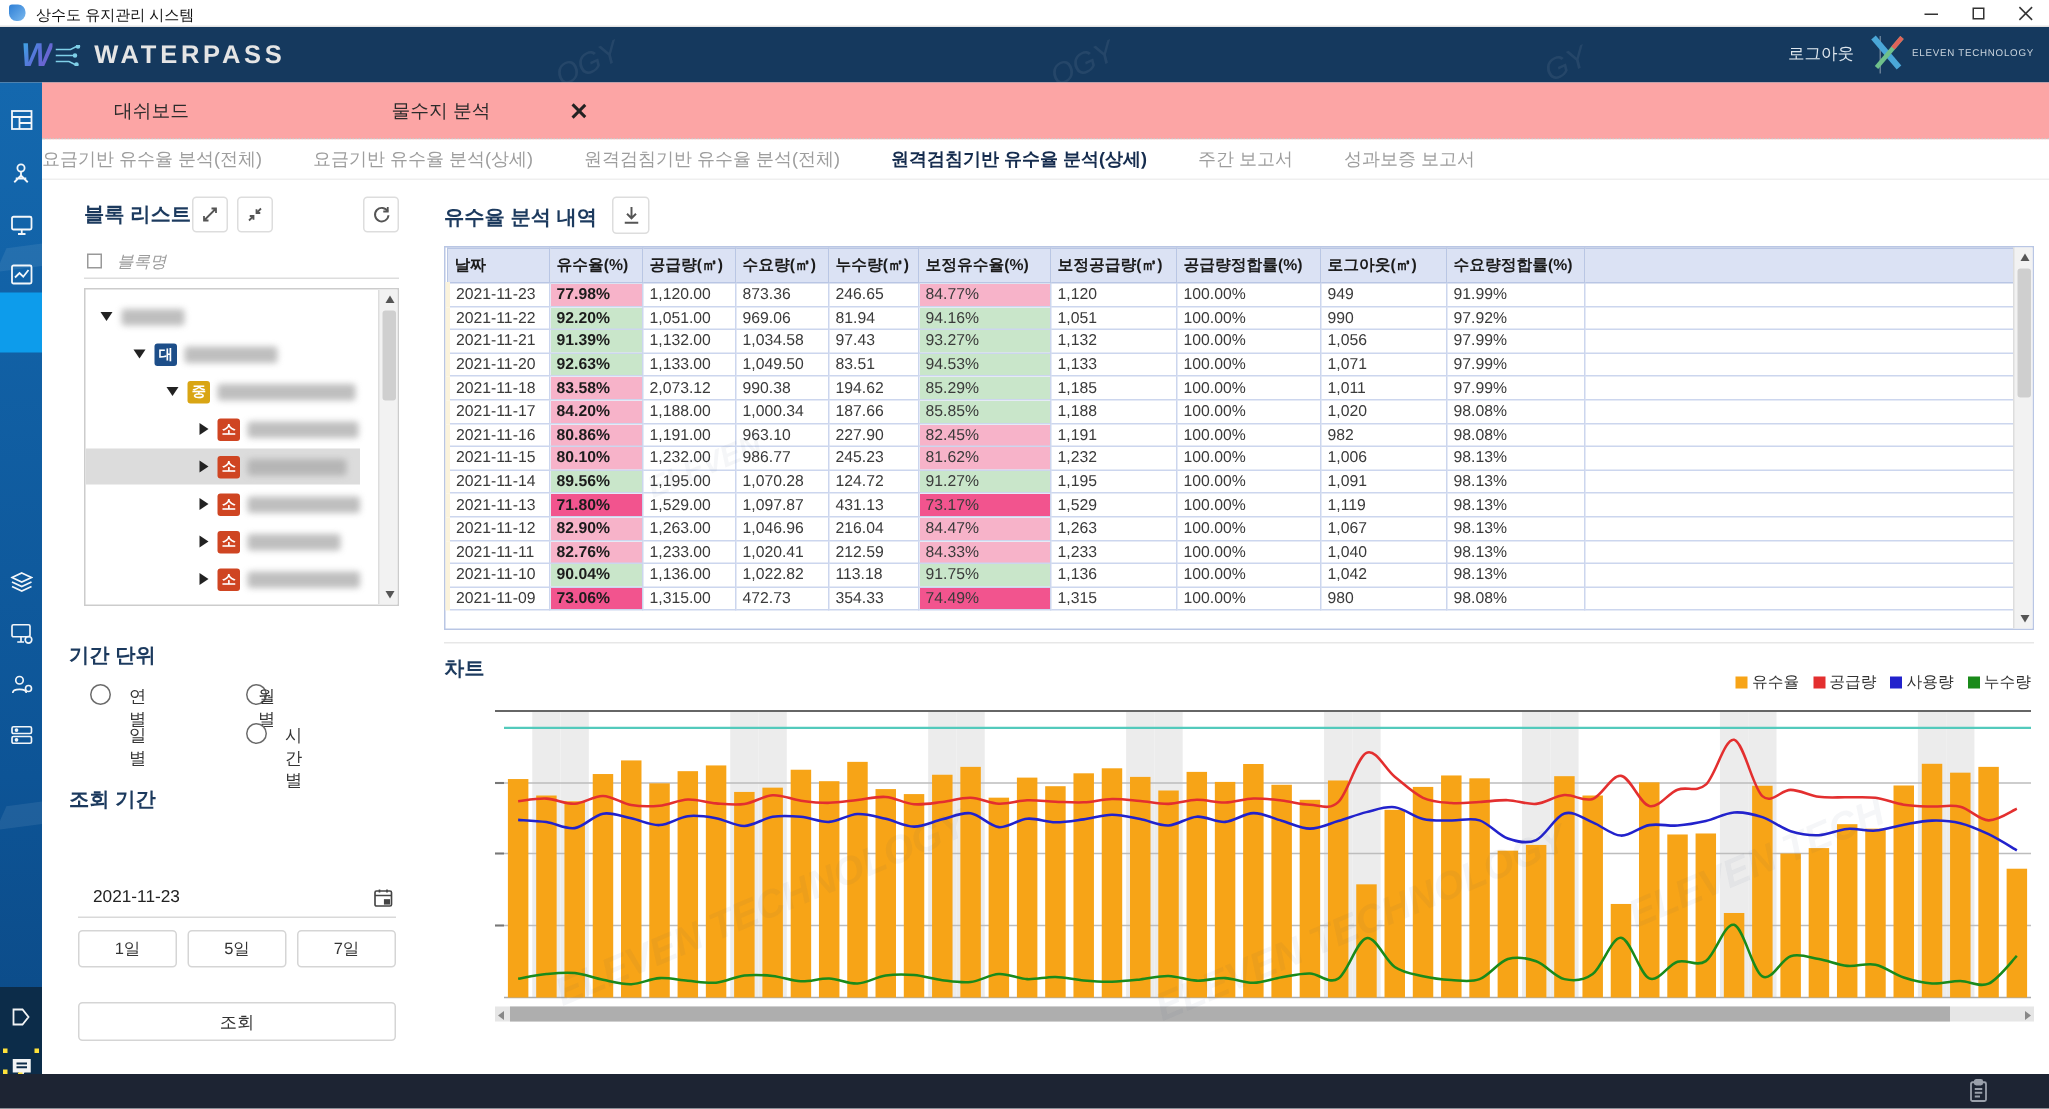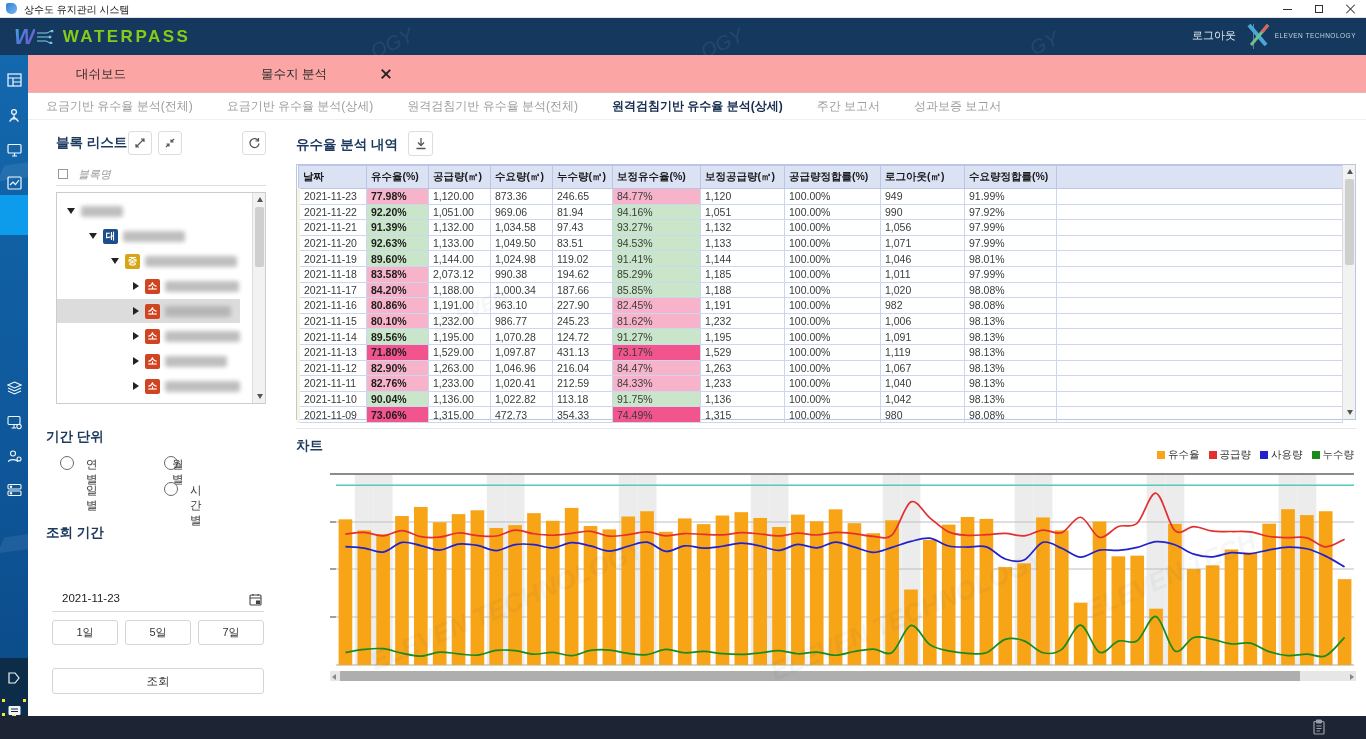--- a/index.html
+++ b/index.html
@@ -13,41 +13,41 @@
   #btn-min .g{ width:9px; height:1px; background:#333; }
   #btn-max .g{ width:8px; height:8px; border:1px solid #333; }
   #btn-close .g{ position:relative; width:10px; height:10px; }
   #btn-close .g::before,#btn-close .g::after{ content:""; position:absolute; left:4px; top:-1px; width:1px; height:12px; background:#333; }
   #btn-close .g::before{ transform:rotate(45deg);} #btn-close .g::after{ transform:rotate(-45deg);}
   
   #appheader { position:absolute; left:0; top:18px; width:1366px; height:37px; background:#15395e; overflow:hidden; }
   #brand { position:absolute; left:14px; top:6px; display:flex; align-items:center; }
   #brand-w { font-size:22px; font-weight:bold; font-style:italic; background:linear-gradient(120deg,#35b5e8,#5a6fd8,#7f58c8); -webkit-background-clip:text; background-clip:text; color:transparent; }
   #brand-circuit { margin-left:2px; margin-right:8px; }
-  #brand-name { color:#84cc16; font-size:17px; font-weight:bold; letter-spacing:2.5px; }
+  #brand-name { color:#e5e5e5; font-size:17px; font-weight:bold; letter-spacing:2.5px; }
   #logout { position:absolute; right:130px; top:10px; color:#dfe7ee; font-size:11px; cursor:pointer; }
   #hdr-divider { position:absolute; right:112px; top:6px; width:1px; height:25px; background:rgba(255,255,255,.35); }
   #company { position:absolute; right:10px; top:5px; display:flex; align-items:center; }
   #company-name { color:#c8d3dd; font-size:6.5px; letter-spacing:.5px; margin-left:3px; }
   .wm { position:absolute; color:rgba(255,255,255,.07); font-size:20px; font-style:italic; transform:rotate(-25deg); }
   .wmd { position:absolute; color:rgba(60,80,110,.05); font-size:26px; font-weight:bold; font-style:italic; transform:rotate(-23deg); pointer-events:none; }
   
   #sidebar { position:absolute; left:0; top:55px; width:28px; height:661px; background:linear-gradient(180deg,#1468ae 0%,#0d5496 70%,#0c4a86 100%); overflow:hidden; }
   .side-ico { position:absolute; left:0; width:28px; height:30px; display:flex; align-items:center; justify-content:center; opacity:.95; }
   #side-active { position:absolute; left:0; top:140px; width:28px; height:40px; background:#0d9ceb; }
   .chev { position:absolute; width:34px; height:16px; background:rgba(255,255,255,.08); transform:skewX(-30deg) rotate(-8deg); }
   #side-bottom { position:absolute; left:0; top:603px; width:28px; height:58px; background:#0c2c49; }
   .ydot { position:absolute; width:3px; height:3px; background:#ffe13a; }
   
   #tabbar { position:absolute; left:28px; top:55px; width:1338px; height:38px; background:#fca5a5; border-bottom:1px dotted #c9c9c9; }
   .tab { position:absolute; top:11px; font-size:12.5px; color:#2b2b2b; cursor:pointer; }
   #tab-close { position:absolute; left:352px; top:13px; width:11px; height:11px; cursor:pointer; }
   #tab-close::before,#tab-close::after{ content:""; position:absolute; left:5px; top:0; width:1.6px; height:12px; background:#222; }
   #tab-close::before{ transform:rotate(45deg);} #tab-close::after{ transform:rotate(-45deg);}
-  #subtabbar { position:absolute; left:28px; top:93px; width:1338px; height:27px; background:#fff; display:flex; align-items:center; gap:34px; padding-left:18px; border-bottom:1px solid #efefef; }
+  #subtabbar { position:absolute; left:28px; top:93px; width:1338px; height:27px; background:#fff; display:flex; align-items:center; gap:34px; border-bottom:1px solid #efefef; }
   .subtab { font-size:12px; color:#9d9d9d; cursor:pointer; white-space:nowrap; }
   .subtab.active { color:#152c4e; font-weight:bold; }
   
   #leftpanel { position:absolute; left:28px; top:120px; width:262px; height:596px; background:#fff; }
   .sec-title { font-size:13.5px; font-weight:bold; color:#1c3a5e; }
   #bl-title { position:absolute; left:28px; top:14px; }
   .sq-btn { position:absolute; width:24px; height:24px; border:1px solid #ddd; border-radius:3px; background:#fff; display:flex; align-items:center; justify-content:center; cursor:pointer; }
   #btn-expand { left:100px; top:11px; } #btn-collapse { left:130px; top:11px; } #btn-refresh { left:214px; top:11px; }
   #search-row { position:absolute; left:28px; top:46px; width:210px; height:20px; border-bottom:1px solid #ddd; }
   #search-check { position:absolute; left:2px; top:3px; width:10px; height:10px; border:1px solid #999; background:#fff; cursor:pointer; }
@@ -404,33 +404,20 @@
           <td class="datec">2021-11-20</td>
           <td class="ratio c-green">92.63%</td>
           <td class="">1,133.00</td>
           <td class="">1,049.50</td>
           <td class="">83.51</td>
           <td class="c-green">94.53%</td>
           <td class="">1,133</td>
           <td class="">100.00%</td>
           <td class="">1,071</td>
           <td class="">97.99%</td>
-          <td></td>
-        </tr>
-        <tr>
-          <td class="datec">2021-11-19</td>
-          <td class="ratio c-green">89.60%</td>
-          <td class="">1,144.00</td>
-          <td class="">1,024.98</td>
-          <td class="">119.02</td>
-          <td class="c-green">91.41%</td>
-          <td class="">1,144</td>
-          <td class="">100.00%</td>
-          <td class="">1,046</td>
-          <td class="">98.01%</td>
           <td></td>
         </tr>
         <tr>
           <td class="datec">2021-11-18</td>
           <td class="ratio c-pink">83.58%</td>
           <td class="">2,073.12</td>
           <td class="">990.38</td>
           <td class="">194.62</td>
           <td class="c-green">85.29%</td>
           <td class="">1,185</td>

